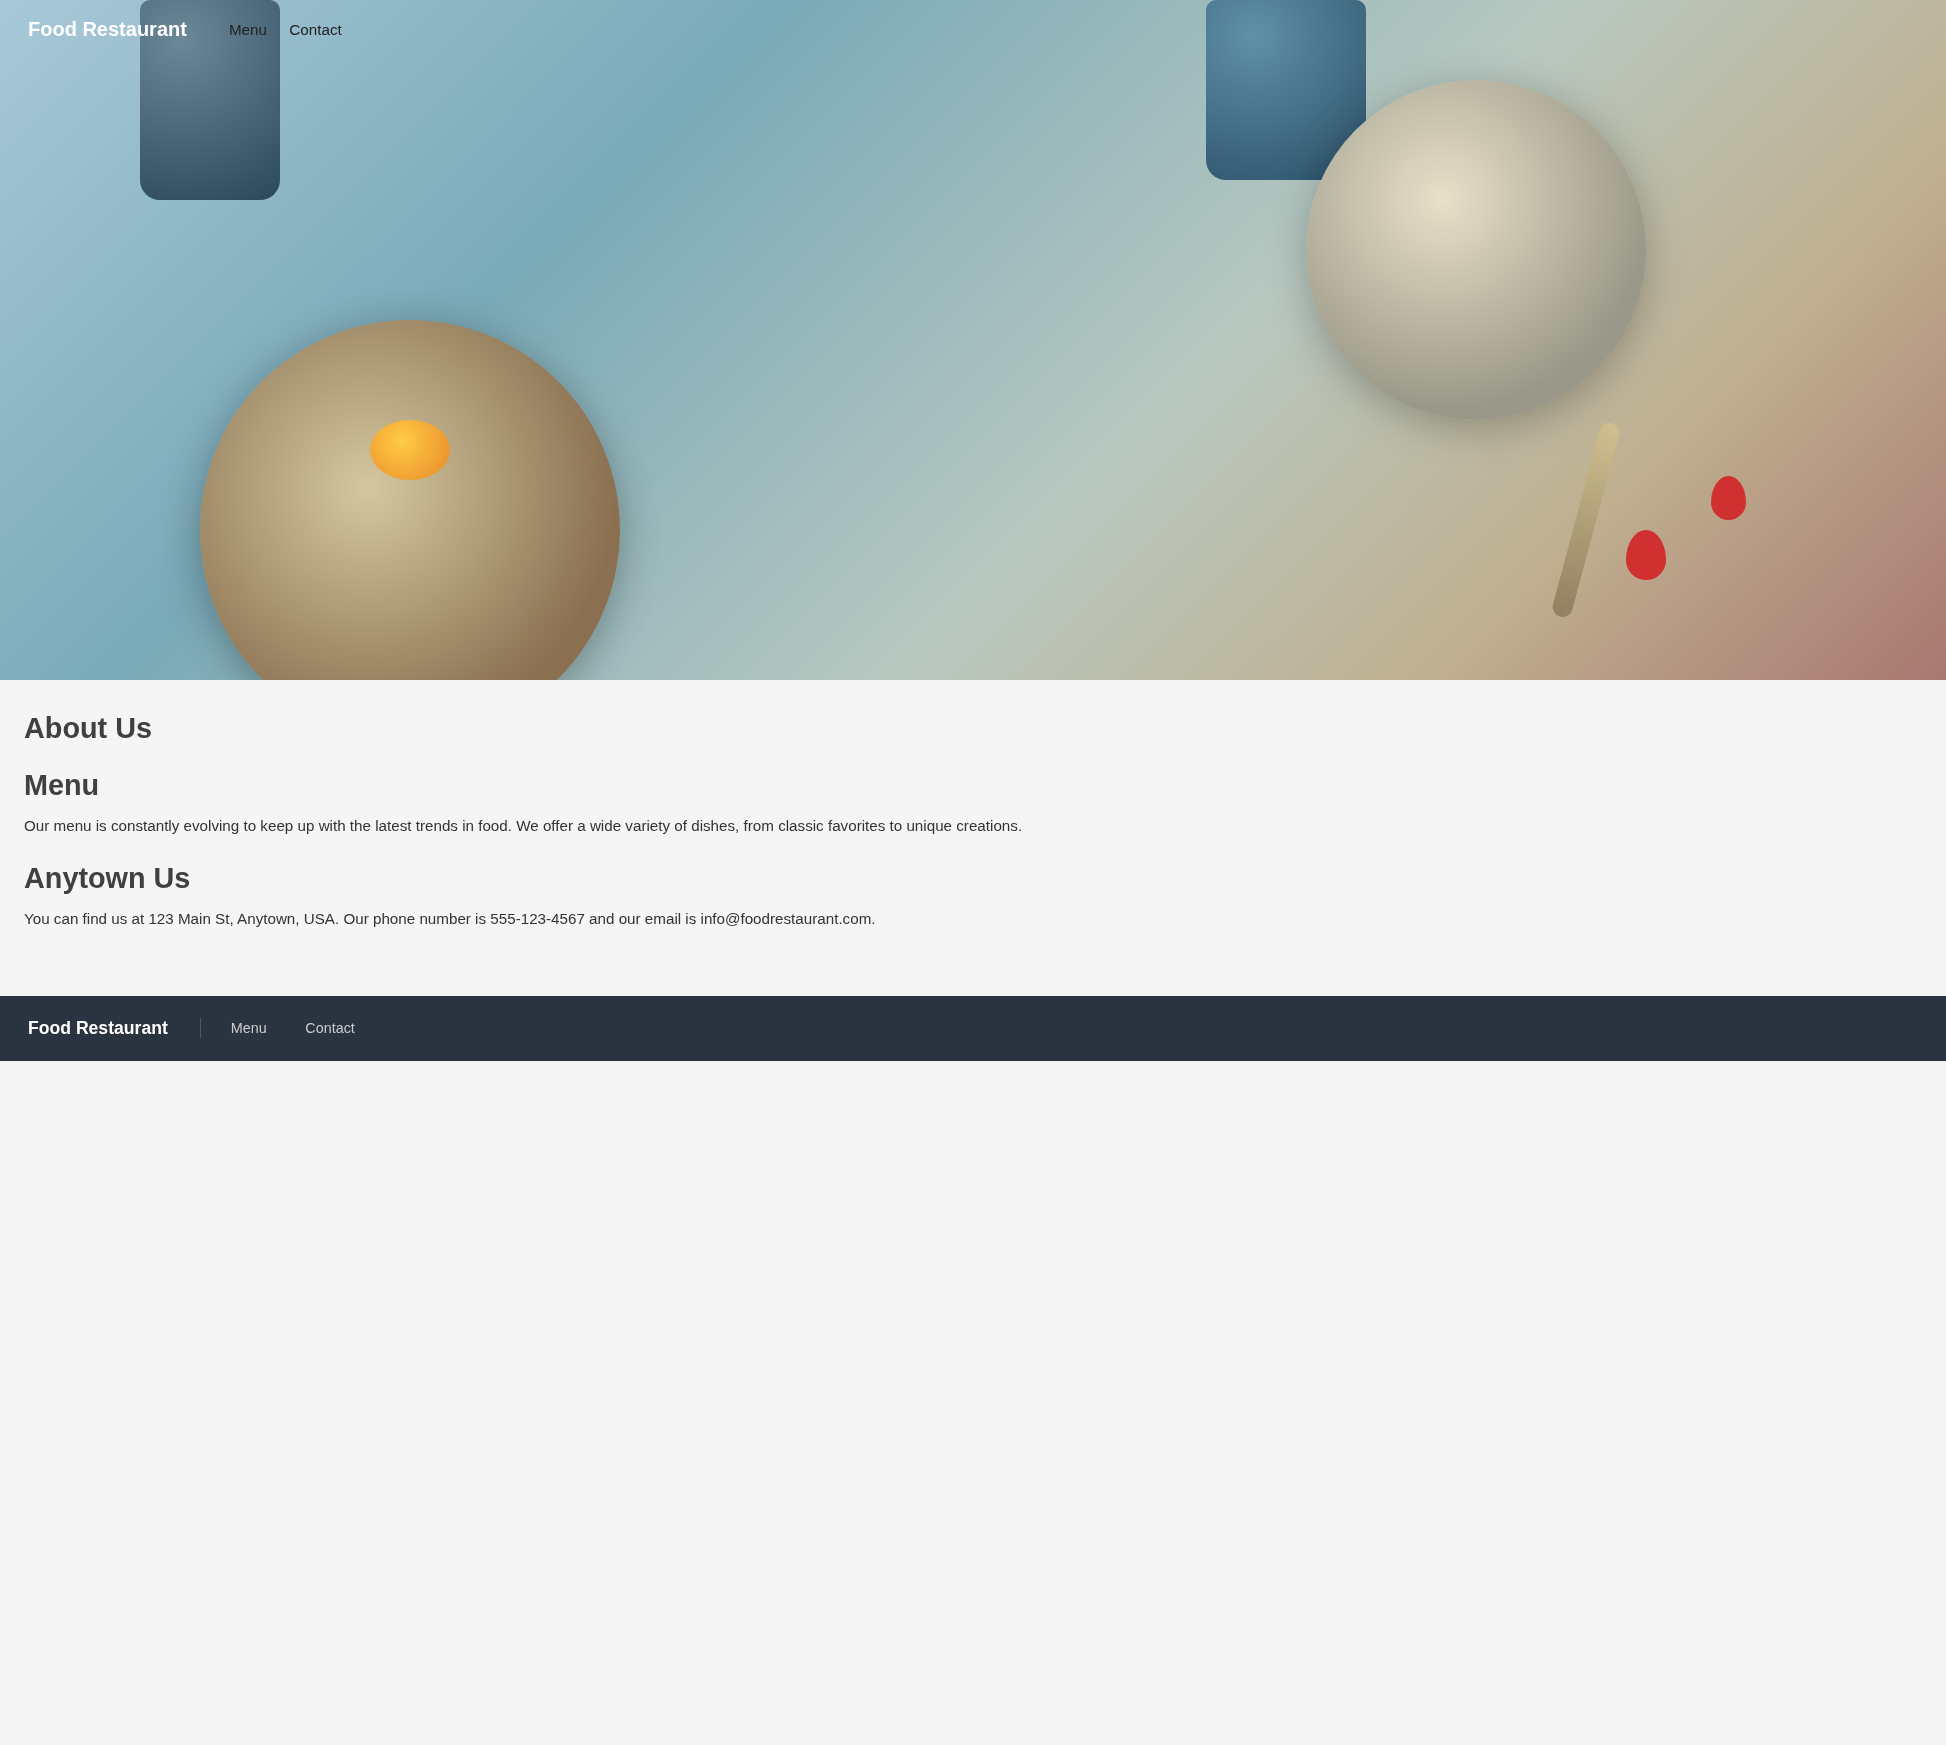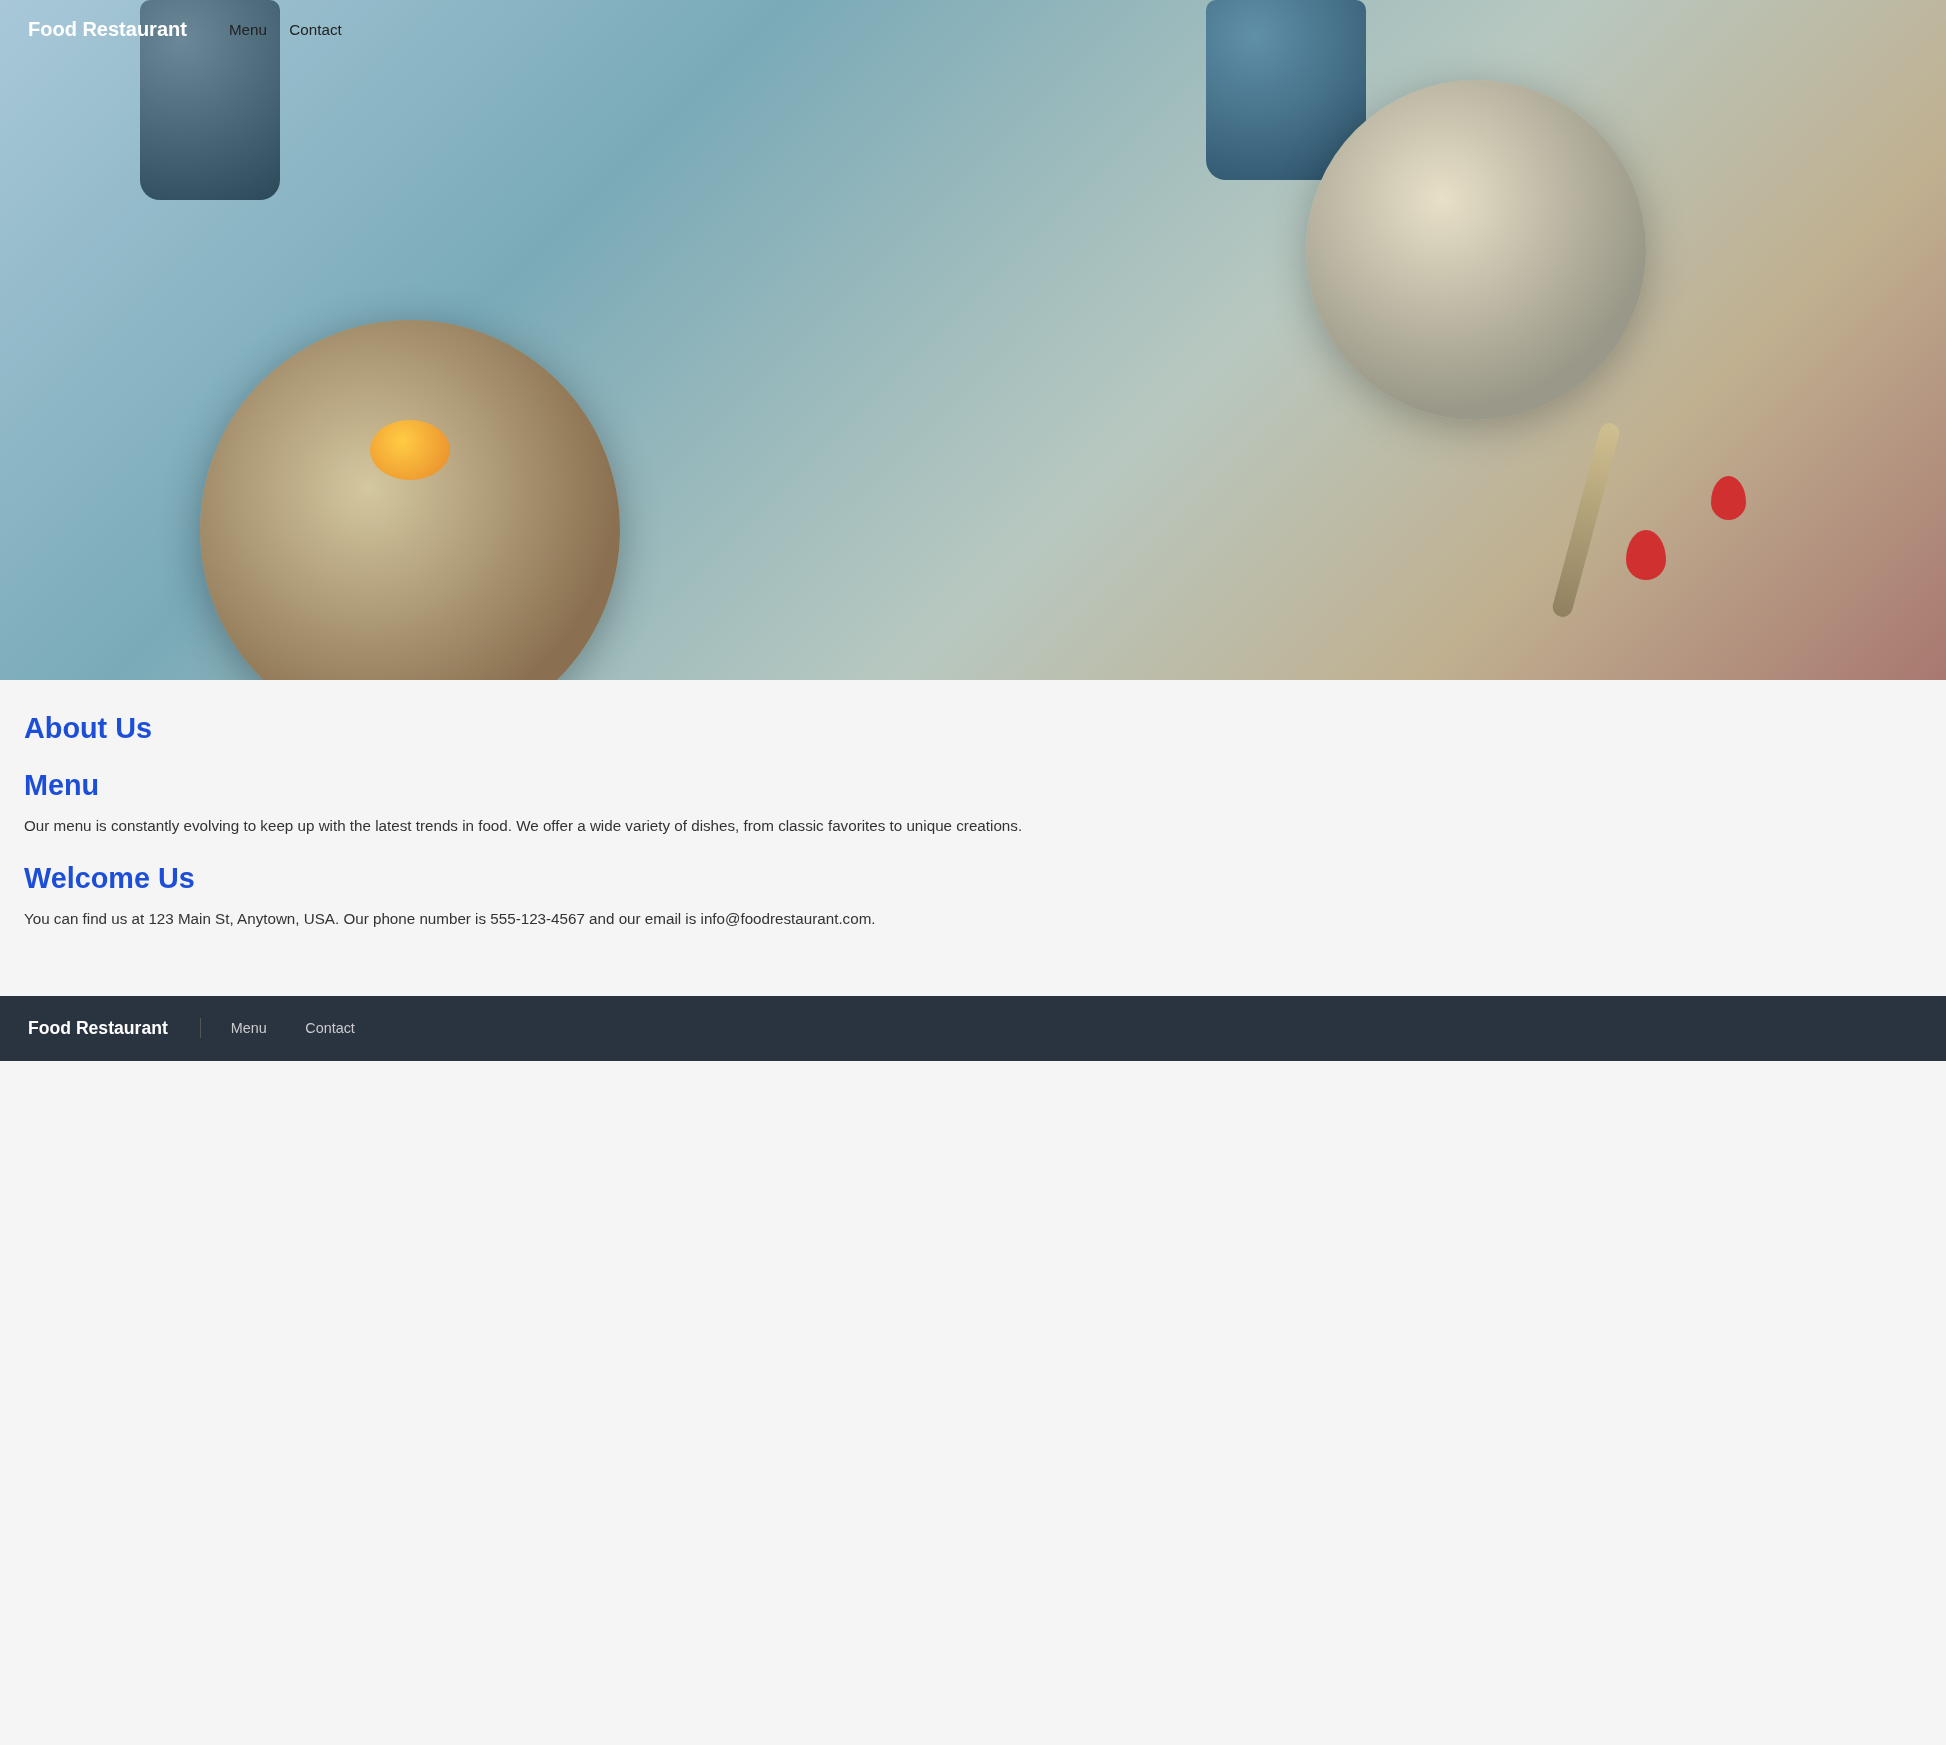--- a/index.html
+++ b/index.html
@@ -105,21 +105,21 @@
 
     
     main {
       padding: 32px 24px 40px;
     }
     .section { margin-bottom: 24px; }
     .section h2 {
       font-size: 1.8rem;
       font-weight: bold;
       margin-bottom: 12px;
-      color: #1d4ed8;
+      color: #404040;
     }
     .section p {
       font-size: 0.95rem;
       line-height: 1.6;
       color: #333;
     }
 
     
     footer {
       background: #2a3340;
@@ -175,21 +175,21 @@
   <div class="section" id="about">
     <h2>About Us</h2>
   </div>
 
   <div class="section" id="menu">
     <h2>Menu</h2>
     <p>Our menu is constantly evolving to keep up with the latest trends in food. We offer a wide variety of dishes, from classic favorites to unique creations.</p>
   </div>
 
   <div class="section" id="contact">
-    <h2>Welcome Us</h2>
+    <h2>Anytown Us</h2>
     <p>You can find us at 123 Main St, Anytown, USA. Our phone number is 555-123-4567 and our email is info@foodrestaurant.com.</p>
   </div>
 </main>
 
 <footer>
   <span class="footer-brand">Food Restaurant</span>
   <div class="footer-divider"></div>
   <nav>
     <a href="#menu">Menu</a>
     <a href="#contact">Contact</a>

